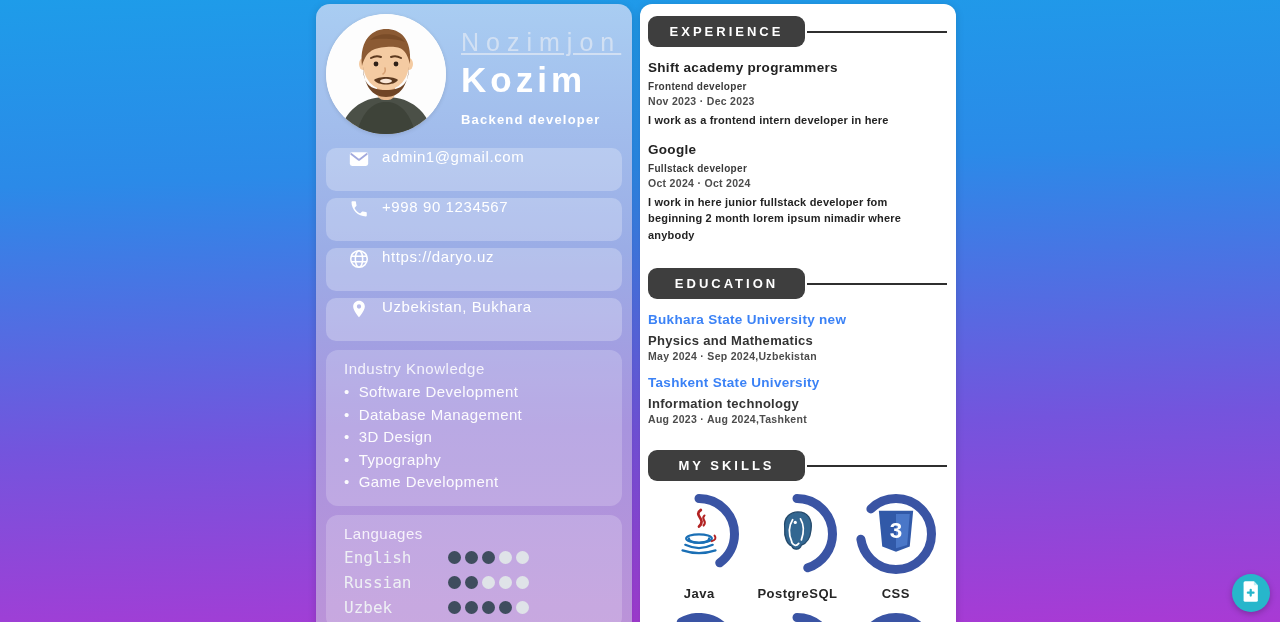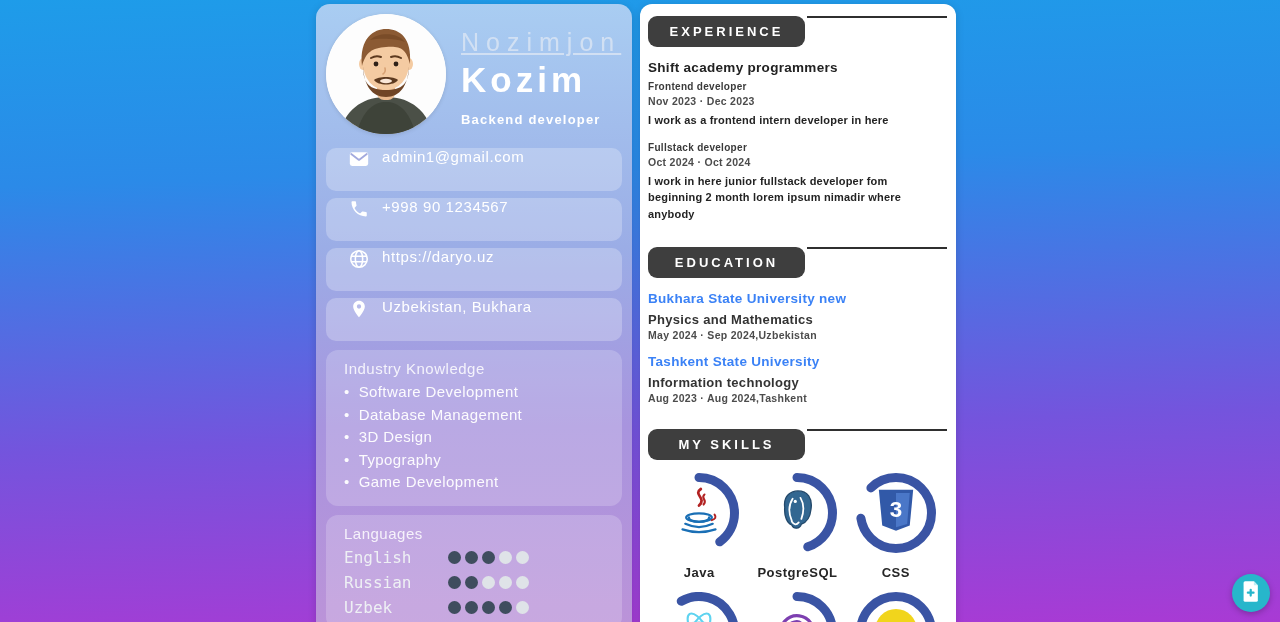--- a/index.html
+++ b/index.html
@@ -51,21 +51,21 @@
   .dot { width:13px; height:13px; border-radius:50%; background:#dfe3e8; }
   .dot.filled { background:#3f4d5e; }
 
   
   .resume-card {
     position:absolute; left:640px; top:4px; width:316px; height:640px;
     background:#fff; border-radius:12px; padding:12px 9px 0 8px;
     box-shadow:0 2px 8px rgba(0,0,0,.15);
     color:#262626;
   }
-  .section-head { display:flex; align-items:flex-start; }
+  .section-head { display:flex; align-items:center; }
   .section-badge {
     width:157px; height:31px; background:#3e3e3e; border-radius:9px;
     color:#fff; font-size:13px; font-weight:700; letter-spacing:3px;
     display:flex; align-items:center; justify-content:center; flex:0 0 auto;
   }
   .section-line { flex:1; border-top:2px solid #2f2f2f; margin-left:2px; }
 
   .xp-entry { margin-top:13px; }
   .xp-company { font-size:13.5px; font-weight:800; color:#222; letter-spacing:.3px; }
   .xp-role { font-size:10px; font-weight:600; color:#3a3a3a; margin-top:6px; letter-spacing:.3px; }
@@ -221,20 +221,21 @@
     <div class="section-line"></div>
   </div>
 
   <div class="xp-entry">
     <div class="xp-company">Shift academy programmers</div>
     <div class="xp-role">Frontend developer</div>
     <div class="xp-dates">Nov 2023 · Dec 2023</div>
     <div class="xp-desc">I work as a frontend intern developer in here</div>
   </div>
   <div class="xp-entry">
+    <div class="xp-company">Google</div>
     <div class="xp-role">Fullstack developer</div>
     <div class="xp-dates">Oct 2024 · Oct 2024</div>
     <div class="xp-desc">I work in here junior fullstack developer fom beginning 2 month lorem ipsum nimadir where anybody</div>
   </div>
 
   <div class="edu-section">
     <div class="section-head">
       <div class="section-badge">EDUCATION</div>
       <div class="section-line"></div>
     </div>

